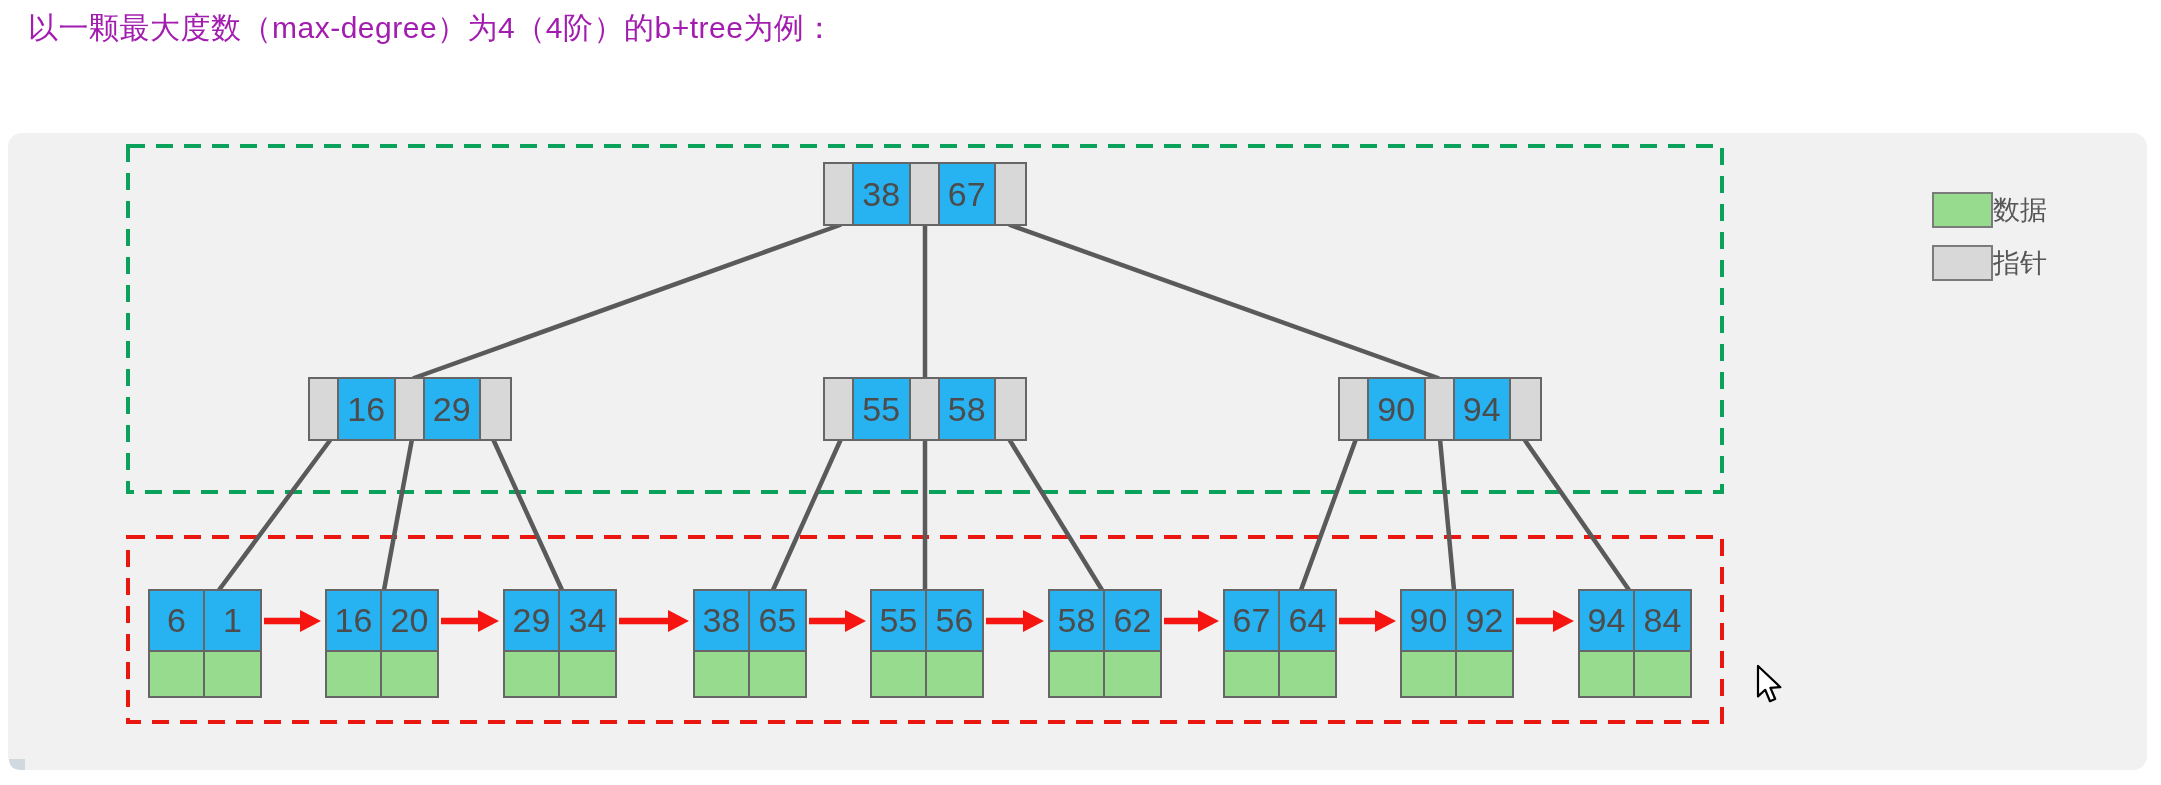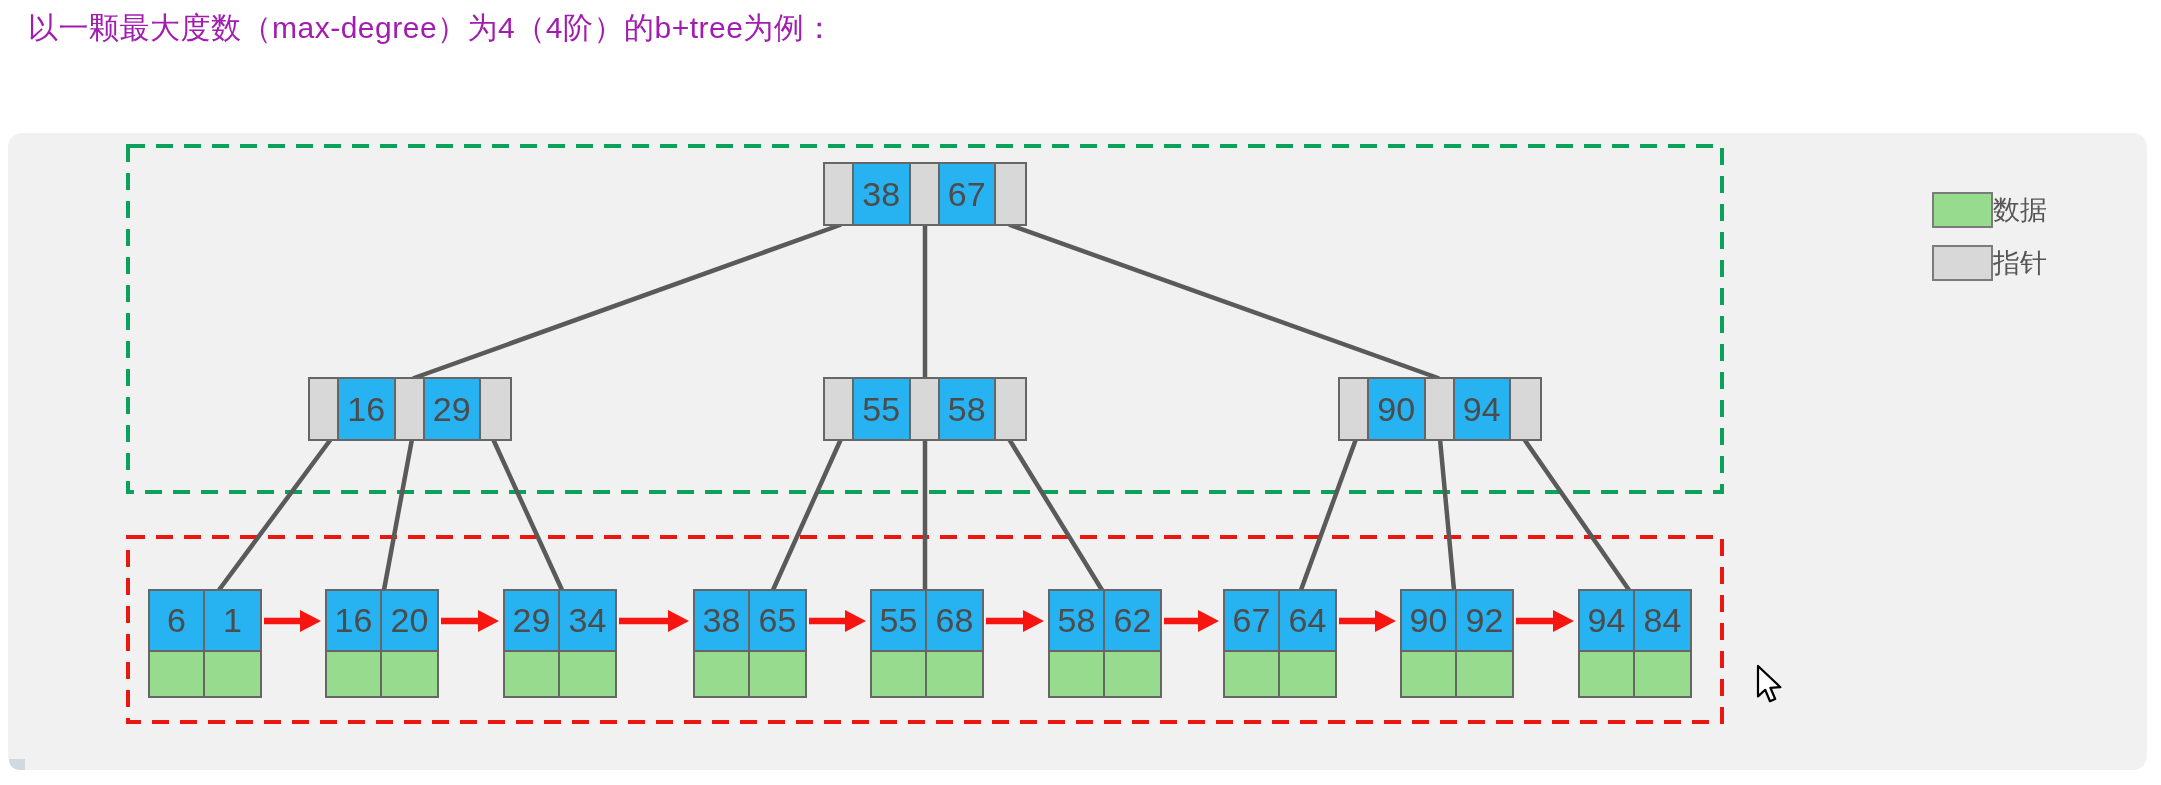--- a/index.html
+++ b/index.html
@@ -142,21 +142,21 @@
         <div class="cell d c1"></div>
       </div>
       <div class="leaf" style="left: 693px; top: 589px;">
         <div class="cell k c0">38</div>
         <div class="cell k c1">65</div>
         <div class="cell d c0"></div>
         <div class="cell d c1"></div>
       </div>
       <div class="leaf" style="left: 870px; top: 589px;">
         <div class="cell k c0">55</div>
-        <div class="cell k c1">68</div>
+        <div class="cell k c1">56</div>
         <div class="cell d c0"></div>
         <div class="cell d c1"></div>
       </div>
       <div class="leaf" style="left: 1048px; top: 589px;">
         <div class="cell k c0">58</div>
         <div class="cell k c1">62</div>
         <div class="cell d c0"></div>
         <div class="cell d c1"></div>
       </div>
       <div class="leaf" style="left: 1223px; top: 589px;">

